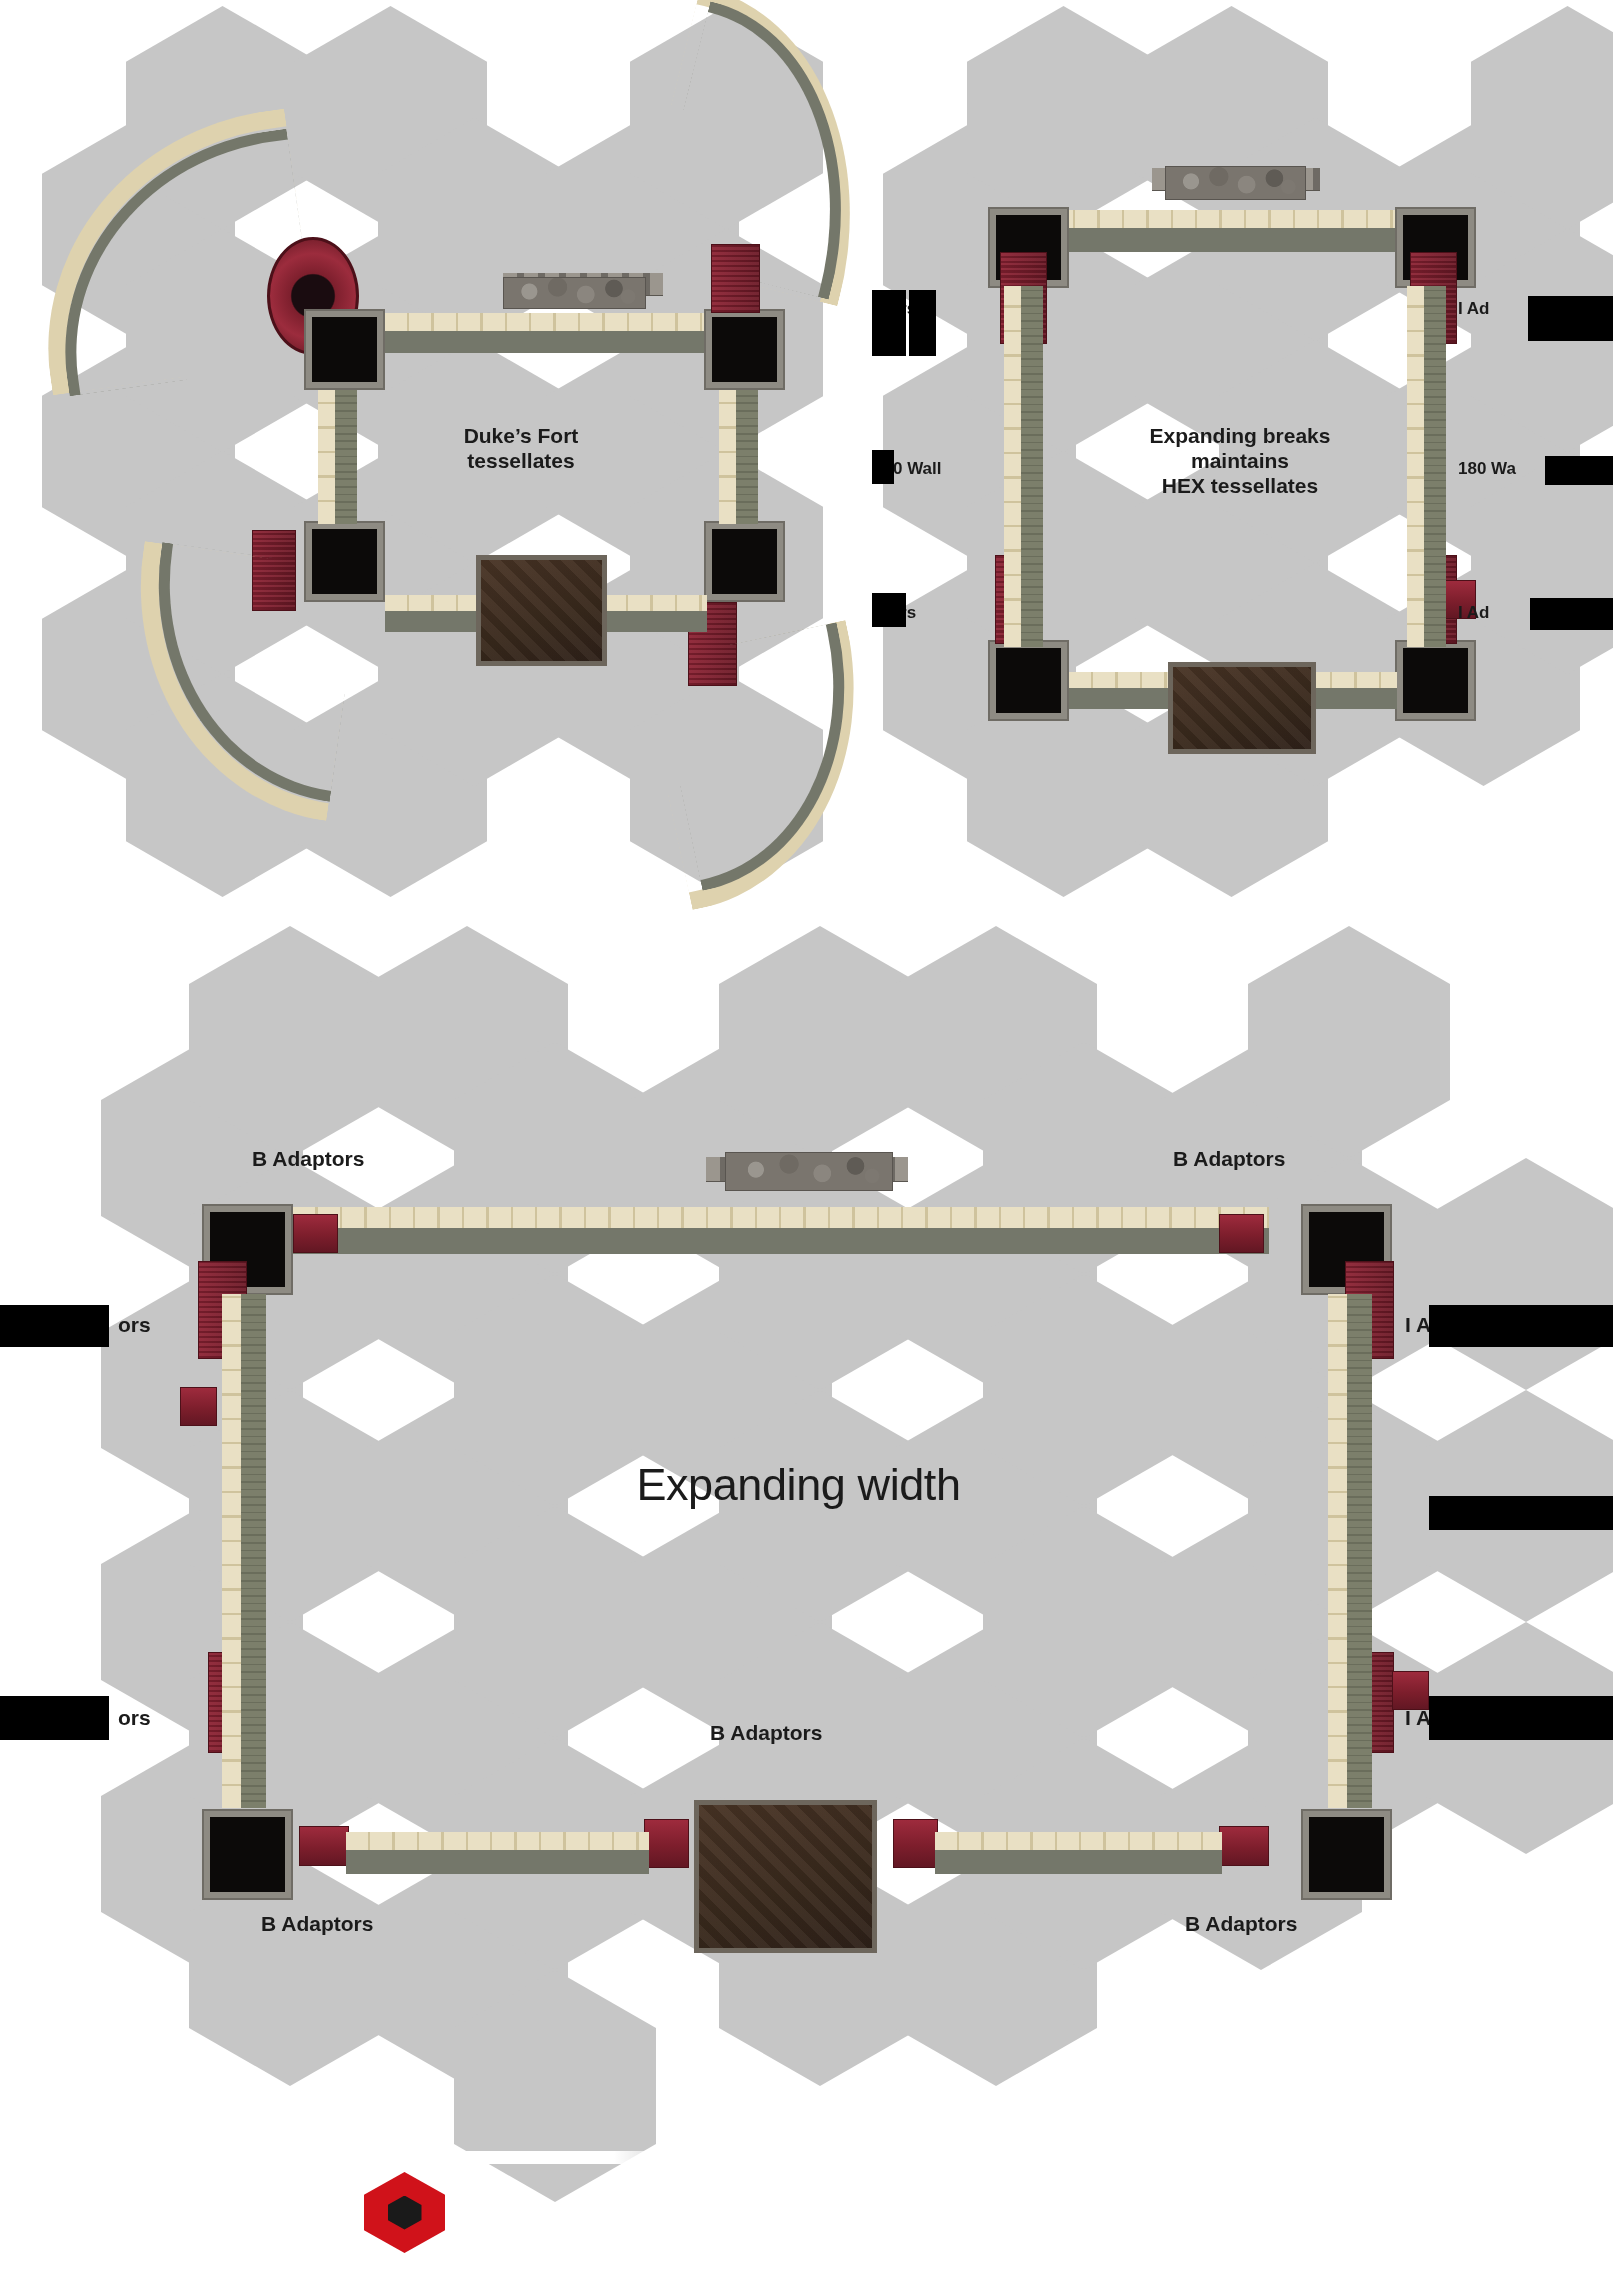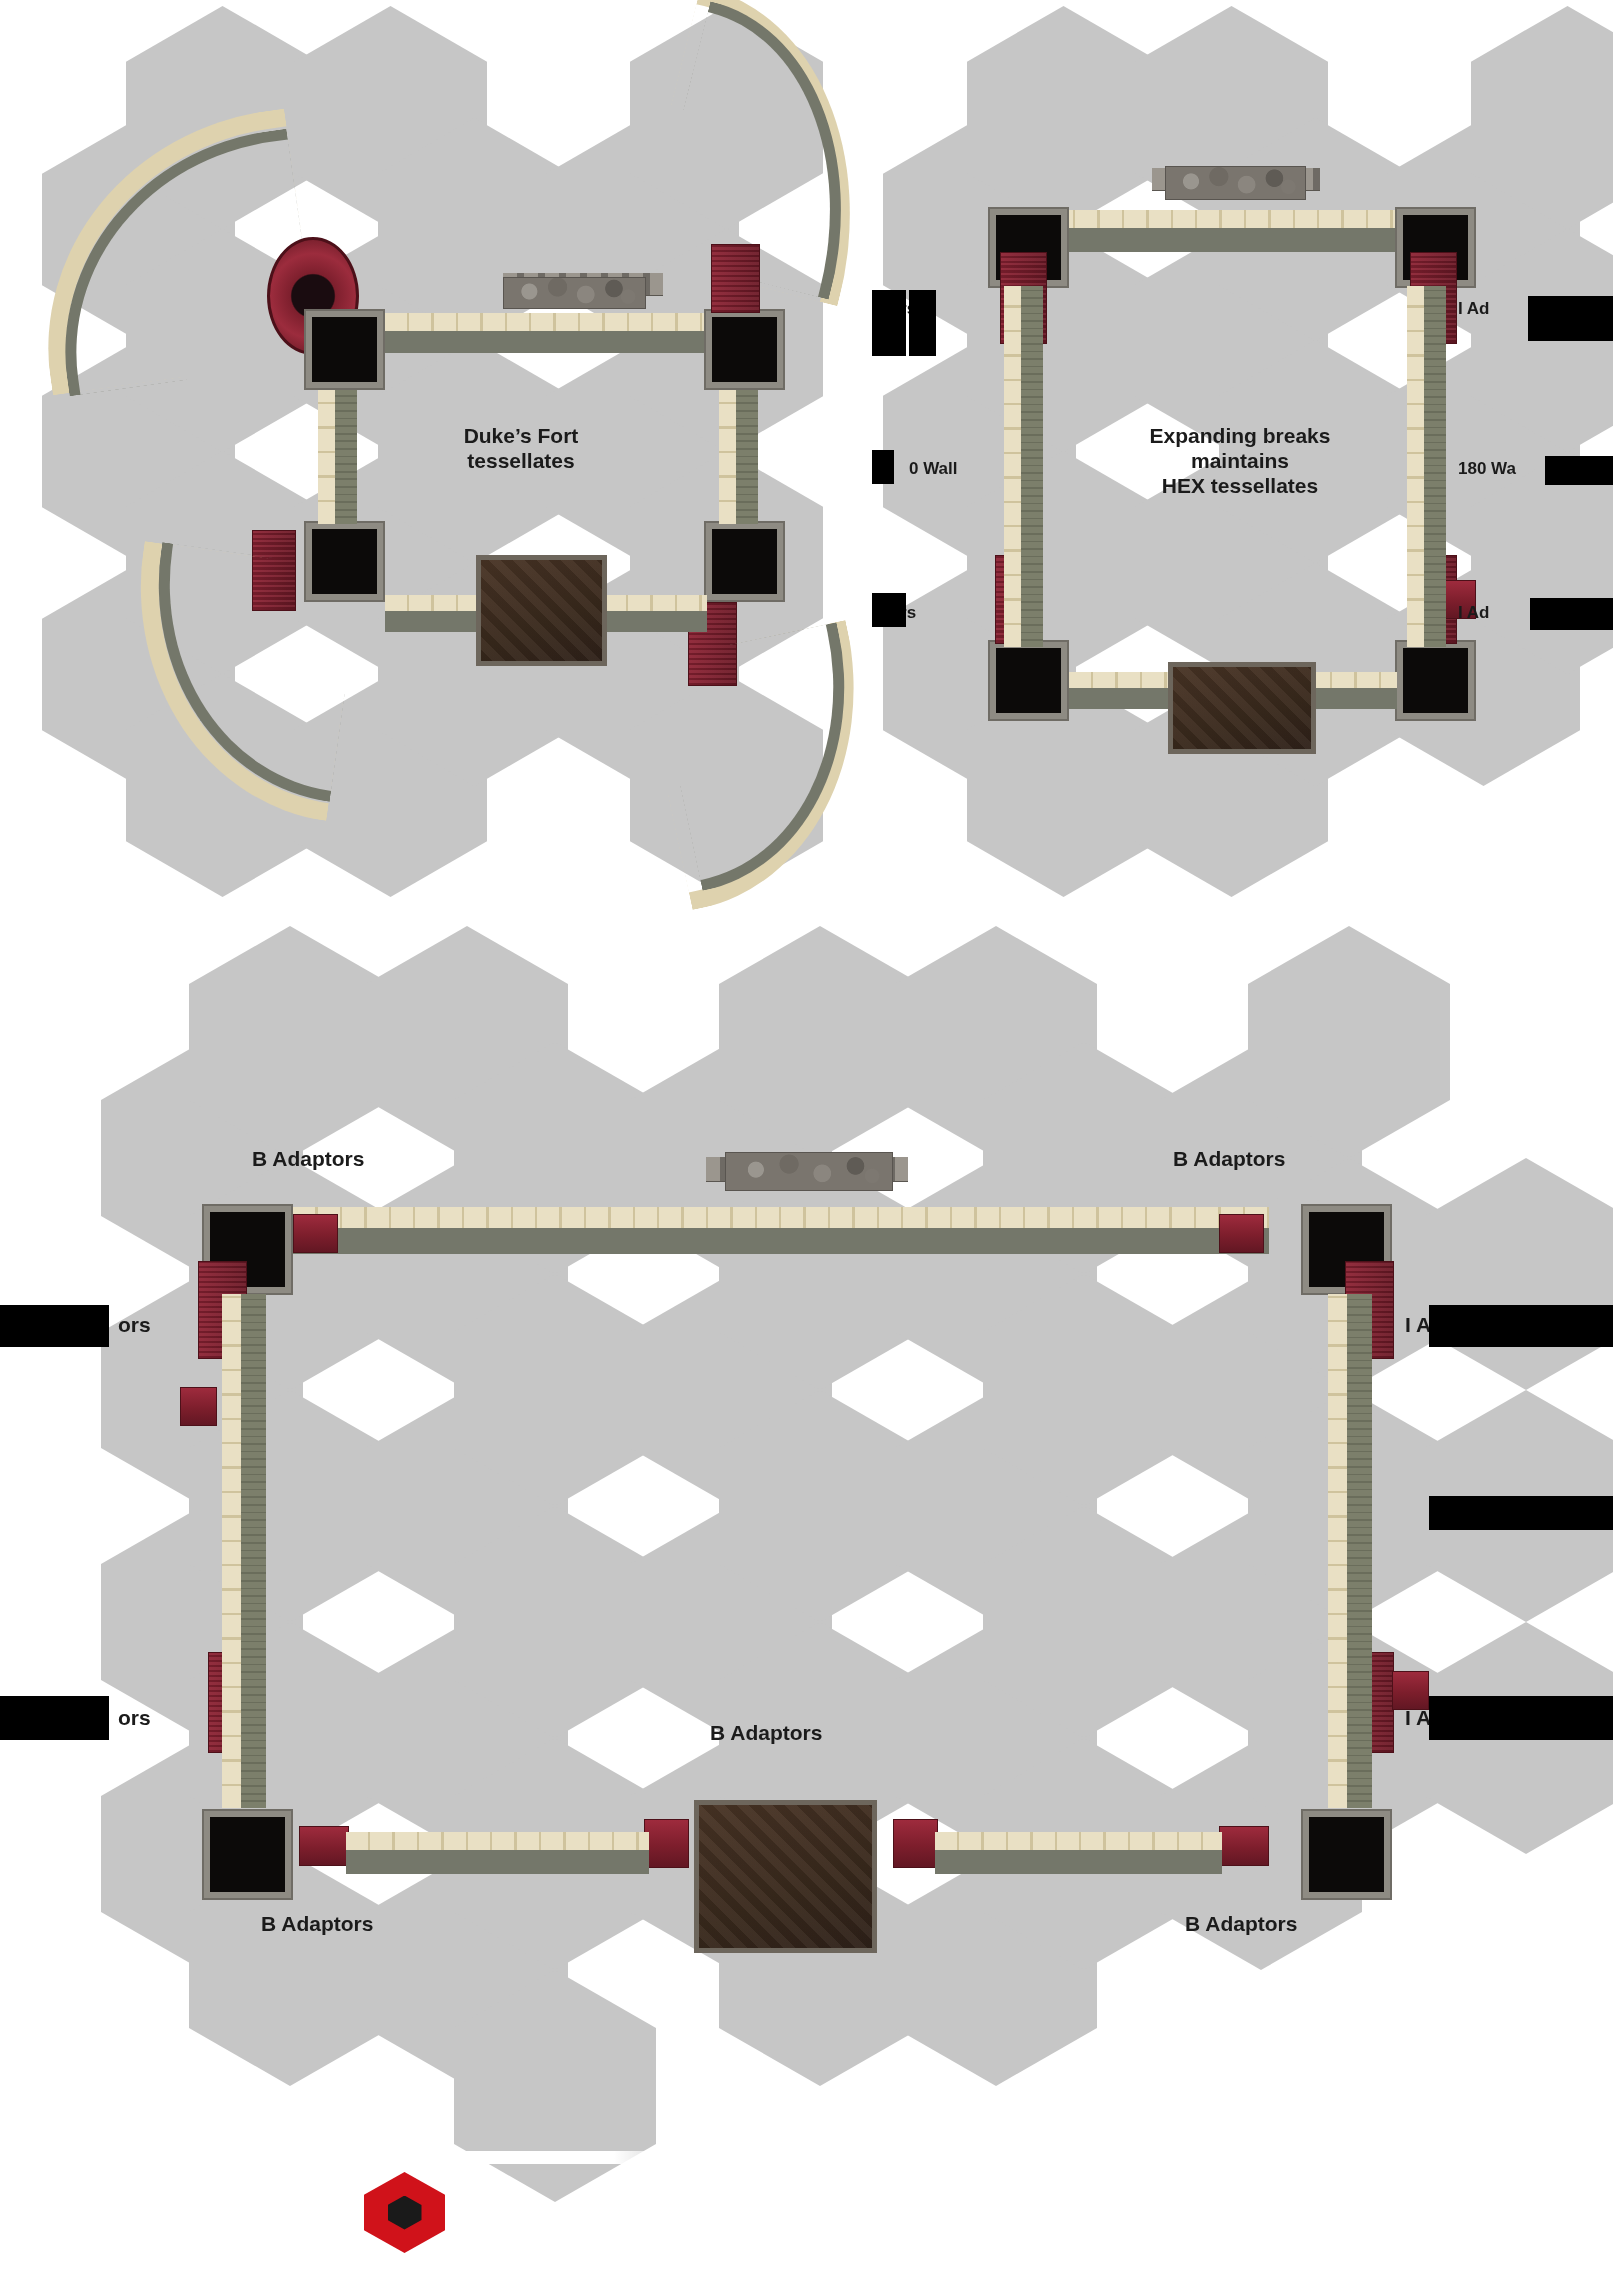--- a/index.html
+++ b/index.html
@@ -404,21 +404,21 @@
 
     <div class="courtyard" style="left:1168px; top:662px; width:148px; height:92px;"></div>
 
     <div class="lbl md center" style="left:1076px; top:424px; width:328px;">
       <span>Expanding breaks</span><br>
       <span>maintains</span><br>
       <span>HEX tessellates</span>
     </div>
 
     <div class="lbl sm" style="left:884px; top:299px;">tors</div>
-    <div class="lbl sm" style="left:893px; top:459px;margin-left:16px;">0 Wall</div>
+    <div class="lbl sm" style="left:893px; top:459px;">0 Wall</div>
     <div class="lbl sm" style="left:884px; top:603px;">tors</div>
     <div class="lbl sm" style="left:1458px; top:299px;">I Ad</div>
     <div class="lbl sm" style="left:1458px; top:459px;">180 Wa</div>
     <div class="lbl sm" style="left:1458px; top:603px;">I Ad</div>
 
     <div class="blackbar" style="left:872px; top:290px; width:34px; height:66px;"></div>
     <div class="blackbar" style="left:909px; top:290px; width:27px; height:66px;"></div>
     <div class="blackbar" style="left:872px; top:450px; width:22px; height:34px;"></div>
     <div class="blackbar" style="left:872px; top:593px; width:34px; height:34px;"></div>
     <div class="blackbar" style="left:1528px; top:296px; width:86px; height:45px;"></div>
@@ -470,21 +470,21 @@
     <div class="wall wall-h" style="left:346px; top:1832px; width:303px; height:42px;">
         <div class="walk"></div>
       </div>
     <div class="wall wall-h" style="left:935px; top:1832px; width:287px; height:42px;">
         <div class="walk"></div>
       </div>
 
     <div class="courtyard" style="left:694px; top:1800px; width:183px; height:153px;"></div>
 
     <div class="lbl big center" style="left:370px; top:1458px; width:857px;">
-      <br>
+      <span>Expanding width</span><br>
     </div>
 
     <div class="lbl md" style="left:252px; top:1147px;">B Adaptors</div>
     <div class="lbl md" style="left:1173px; top:1147px;">B Adaptors</div>
     <div class="lbl md" style="left:118px; top:1313px;">ors</div>
     <div class="lbl md" style="left:1405px; top:1313px;">I Ad</div>
     <div class="lbl md" style="left:118px; top:1706px;">ors</div>
     <div class="lbl md" style="left:1405px; top:1706px;">I Ad</div>
     <div class="lbl md" style="left:710px; top:1721px;">B Adaptors</div>
     <div class="lbl md" style="left:261px; top:1912px;">B Adaptors</div>

